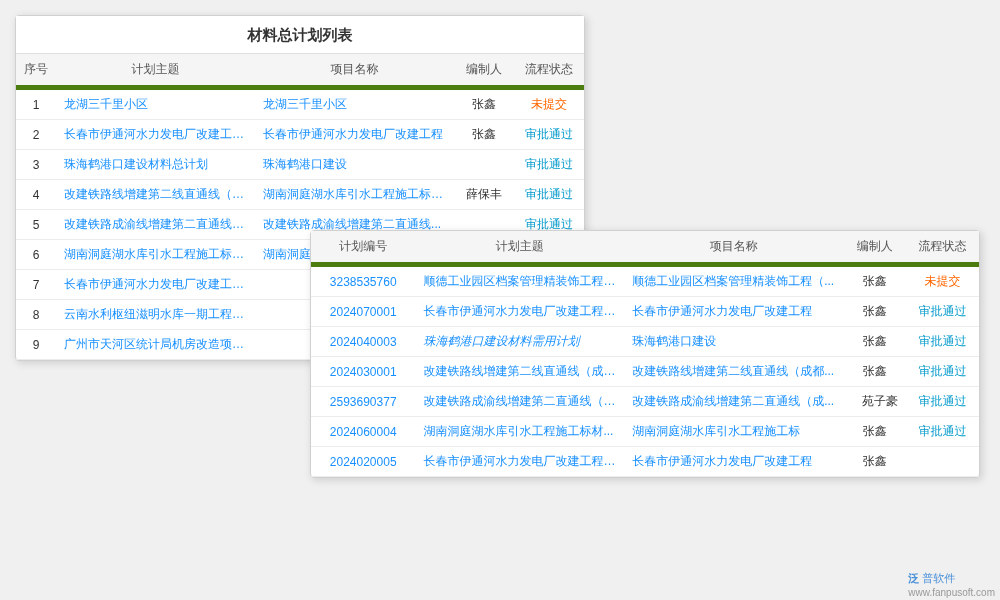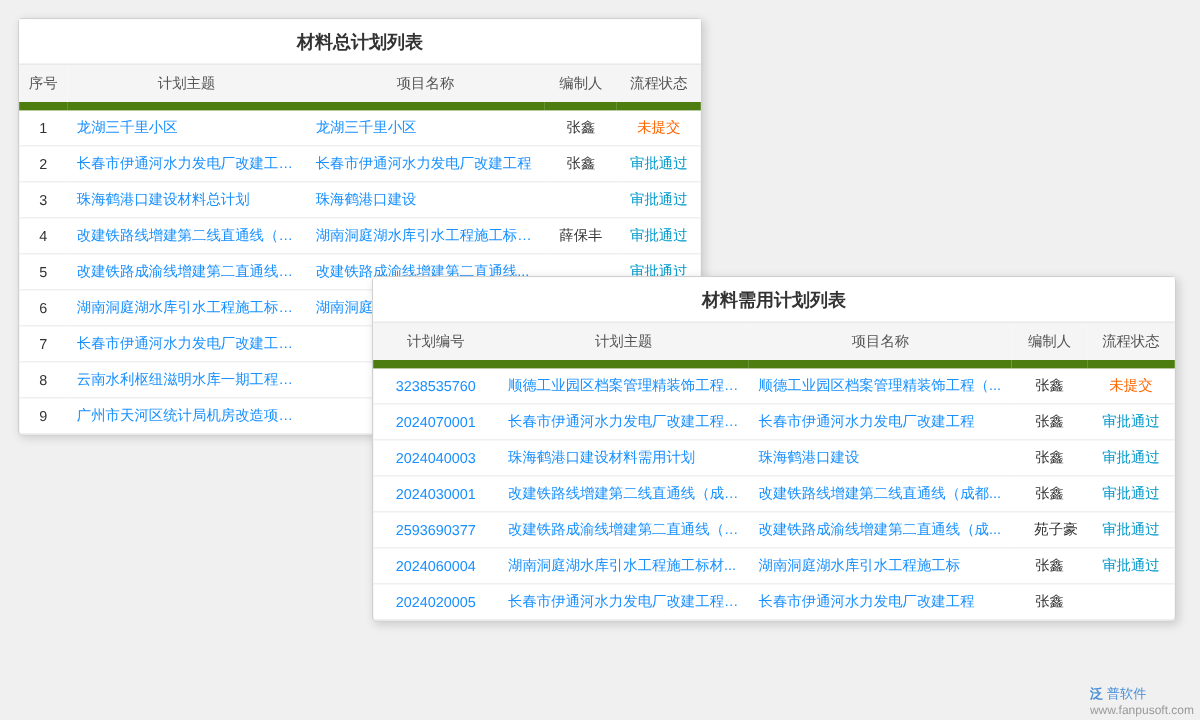--- a/index.html
+++ b/index.html
@@ -38,21 +38,21 @@
 
     thead tr {
       background: #f5f5f5;
     }
 
     thead th {
       padding: 7px 8px;
       text-align: center;
       color: #555;
       font-weight: normal;
-      border-bottom: 7px solid #4d7c0f;
+      border-bottom: 5px solid #4d7c0f;
       white-space: nowrap;
     }
 
     tbody tr {
       border-bottom: 1px solid #ececec;
     }
 
     tbody td {
       padding: 6px 8px;
       color: #333;
@@ -193,21 +193,20 @@
           <td class="text-left link-blue" style="overflow: hidden; text-overflow: ellipsis; white-space: nowrap;">广州市天河区统计局机房改造项目材料总计划</td>
           <td class="text-left link-blue" style="overflow: hidden; text-overflow: ellipsis; white-space: nowrap;"></td>
           <td style="overflow: hidden; text-overflow: ellipsis; white-space: nowrap;"></td>
           <td style="overflow: hidden; text-overflow: ellipsis; white-space: nowrap;"></td>
         </tr>
       </tbody>
   </table>
 </div>
 
 <div id="panel2" class="table-panel">
-  <div class="panel-title">材料需用计划列表</div>
   <table>
     <thead>
       <tr>
         <th class="col-code">计划编号</th>
         <th class="col-theme">计划主题</th>
         <th class="col-project">项目名称</th>
         <th class="col-editor">编制人</th>
         <th class="col-status">流程状态</th>
       </tr>
     </thead>
@@ -221,21 +220,21 @@
         </tr>
         <tr>
           <td class="link-blue" style="overflow: hidden; text-overflow: ellipsis; white-space: nowrap;">2024070001</td>
           <td class="text-left link-blue" style="overflow: hidden; text-overflow: ellipsis; white-space: nowrap;">长春市伊通河水力发电厂改建工程合...</td>
           <td class="text-left link-blue" style="overflow: hidden; text-overflow: ellipsis; white-space: nowrap;">长春市伊通河水力发电厂改建工程</td>
           <td style="overflow: hidden; text-overflow: ellipsis; white-space: nowrap;">张鑫</td>
           <td class="status-approved" style="overflow: hidden; text-overflow: ellipsis; white-space: nowrap;">审批通过</td>
         </tr>
         <tr>
           <td class="link-blue" style="overflow: hidden; text-overflow: ellipsis; white-space: nowrap;">2024040003</td>
-          <td class="text-left link-blue" style="overflow: hidden; text-overflow: ellipsis; white-space: nowrap;">珠海鹤港口建设材料需用计划</td>
+          <td class="text-left link-blue" style="overflow: hidden; text-overflow: ellipsis; white-space: nowrap; font-style: italic;">珠海鹤港口建设材料需用计划</td>
           <td class="text-left link-blue" style="overflow: hidden; text-overflow: ellipsis; white-space: nowrap;">珠海鹤港口建设</td>
           <td style="overflow: hidden; text-overflow: ellipsis; white-space: nowrap;">张鑫</td>
           <td class="status-approved" style="overflow: hidden; text-overflow: ellipsis; white-space: nowrap;">审批通过</td>
         </tr>
         <tr>
           <td class="link-blue" style="overflow: hidden; text-overflow: ellipsis; white-space: nowrap;">2024030001</td>
           <td class="text-left link-blue" style="overflow: hidden; text-overflow: ellipsis; white-space: nowrap;">改建铁路线增建第二线直通线（成都...</td>
           <td class="text-left link-blue" style="overflow: hidden; text-overflow: ellipsis; white-space: nowrap;">改建铁路线增建第二线直通线（成都...</td>
           <td style="overflow: hidden; text-overflow: ellipsis; white-space: nowrap;">张鑫</td>
           <td class="status-approved" style="overflow: hidden; text-overflow: ellipsis; white-space: nowrap;">审批通过</td>

